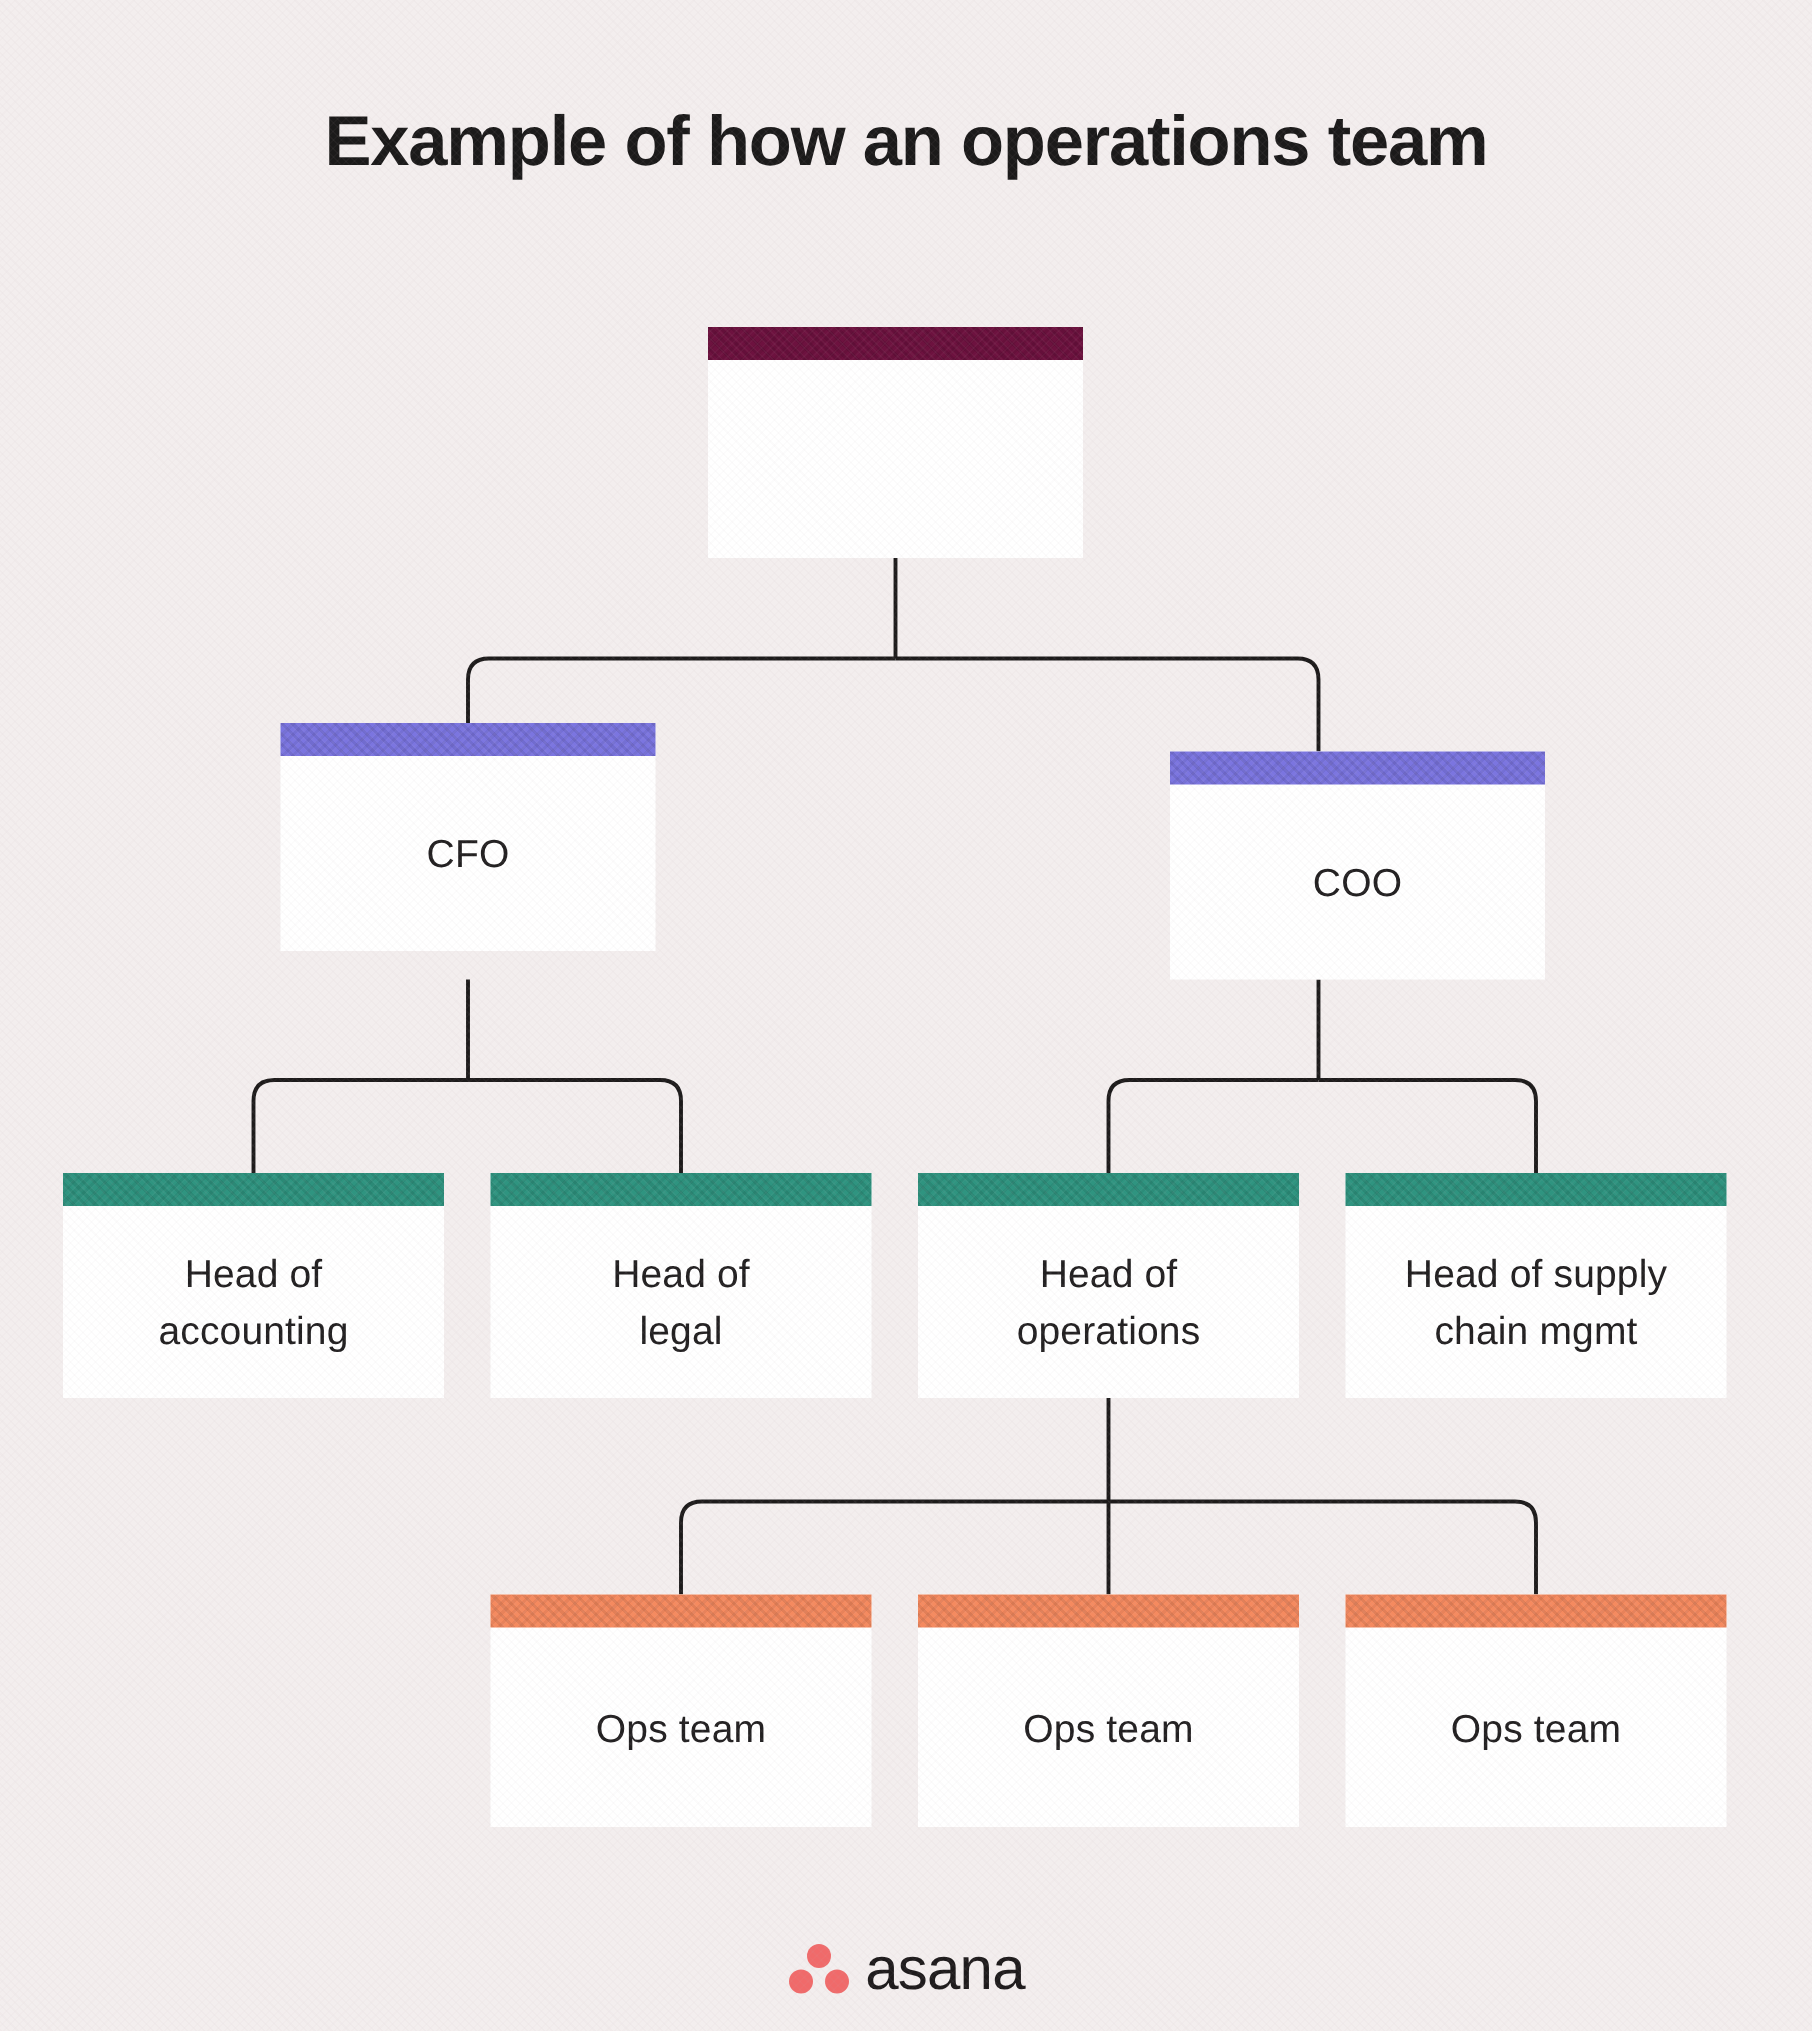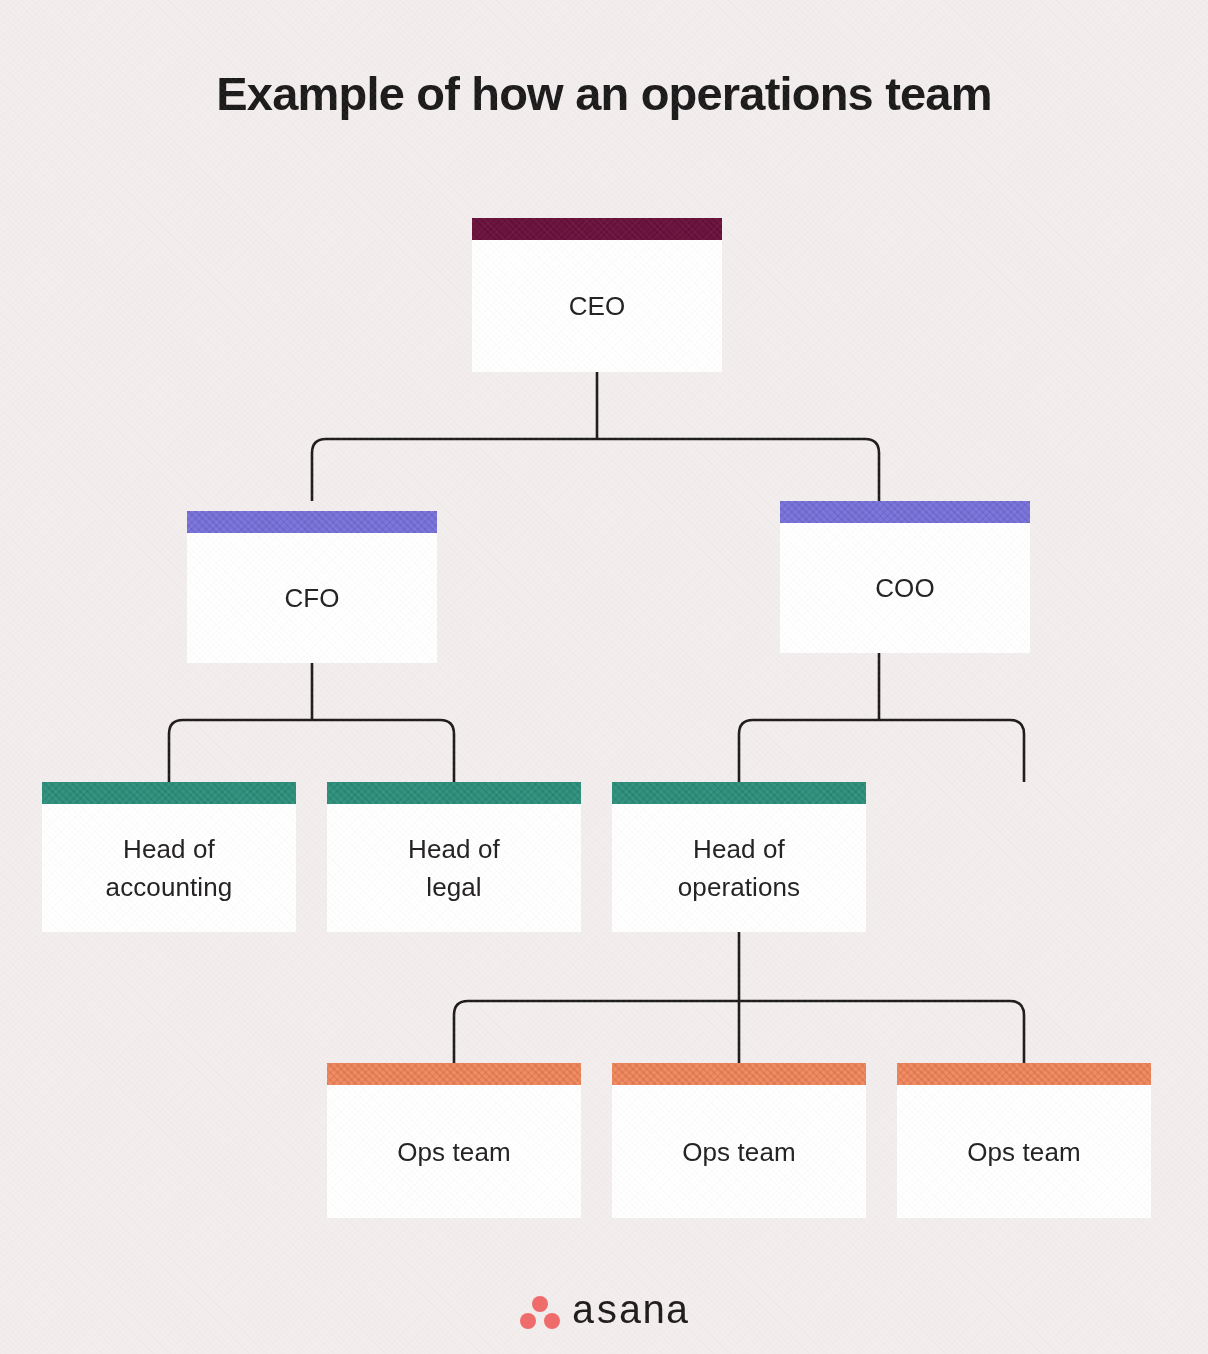--- a/index.html
+++ b/index.html
@@ -100,21 +100,20 @@
     position: absolute;
     left: 0;
     top: 1285px;
     width: 1208px;
     height: 56px;
     display: flex;
     align-items: center;
     justify-content: center;
     gap: 10px;
     z-index: 3;
-    font-family: Liberation Mono, monospace;
   }
   #logo-marks {
     position: relative;
     width: 42px;
     height: 36px;
   }
   #logo-marks i {
     position: absolute;
     display: block;
     width: 16px;
@@ -154,23 +153,22 @@
     <path d="M 879 720 L 1010 720 Q 1024 720 1024 734 L 1024 782" stroke="#1d1b1b" stroke-width="2.6" stroke-linecap="butt" fill="none"></path>
     <path d="M 739 932 L 739 1001" stroke="#1d1b1b" stroke-width="2.6" fill="none"></path>
     <path d="M 739 1001 L 468 1001 Q 454 1001 454 1015 L 454 1063" stroke="#1d1b1b" stroke-width="2.6" stroke-linecap="butt" fill="none"></path>
     <path d="M 739 1001 L 739 1063" stroke="#1d1b1b" stroke-width="2.6" stroke-linecap="butt" fill="none"></path>
     <path d="M 739 1001 L 1010 1001 Q 1024 1001 1024 1015 L 1024 1063" stroke="#1d1b1b" stroke-width="2.6" stroke-linecap="butt" fill="none"></path>
   </svg>
 
 <div id="chart">
     <div class="node" style="left: 472px; top: 218px; width: 250px; height: 154px;">
       <div class="node-bar" style="background: rgb(109, 18, 63);"></div>
-      <div class="node-label">CEO</div>
-    </div>
-    <div class="node" style="left: 187px; top: 511px; width: 250px; height: 152px;">
+    </div>
+    <div class="node" style="left: 187px; top: 482px; width: 250px; height: 152px;">
       <div class="node-bar" style="background: rgb(123, 117, 224);"></div>
       <div class="node-label">CFO</div>
     </div>
     <div class="node" style="left: 780px; top: 501px; width: 250px; height: 152px;">
       <div class="node-bar" style="background: rgb(123, 117, 224);"></div>
       <div class="node-label">COO</div>
     </div>
     <div class="node" style="left: 42px; top: 782px; width: 254px; height: 150px;">
       <div class="node-bar" style="background: rgb(47, 148, 128);"></div>
       <div class="node-label">Head of
@@ -178,20 +176,25 @@
     </div>
     <div class="node" style="left: 327px; top: 782px; width: 254px; height: 150px;">
       <div class="node-bar" style="background: rgb(47, 148, 128);"></div>
       <div class="node-label">Head of
 legal</div>
     </div>
     <div class="node" style="left: 612px; top: 782px; width: 254px; height: 150px;">
       <div class="node-bar" style="background: rgb(47, 148, 128);"></div>
       <div class="node-label">Head of
 operations</div>
+    </div>
+    <div class="node" style="left: 897px; top: 782px; width: 254px; height: 150px;">
+      <div class="node-bar" style="background: rgb(47, 148, 128);"></div>
+      <div class="node-label">Head of supply
+chain mgmt</div>
     </div>
     <div class="node" style="left: 327px; top: 1063px; width: 254px; height: 155px;">
       <div class="node-bar" style="background: rgb(245, 138, 95);"></div>
       <div class="node-label">Ops team</div>
     </div>
     <div class="node" style="left: 612px; top: 1063px; width: 254px; height: 155px;">
       <div class="node-bar" style="background: rgb(245, 138, 95);"></div>
       <div class="node-label">Ops team</div>
     </div>
     <div class="node" style="left: 897px; top: 1063px; width: 254px; height: 155px;">

